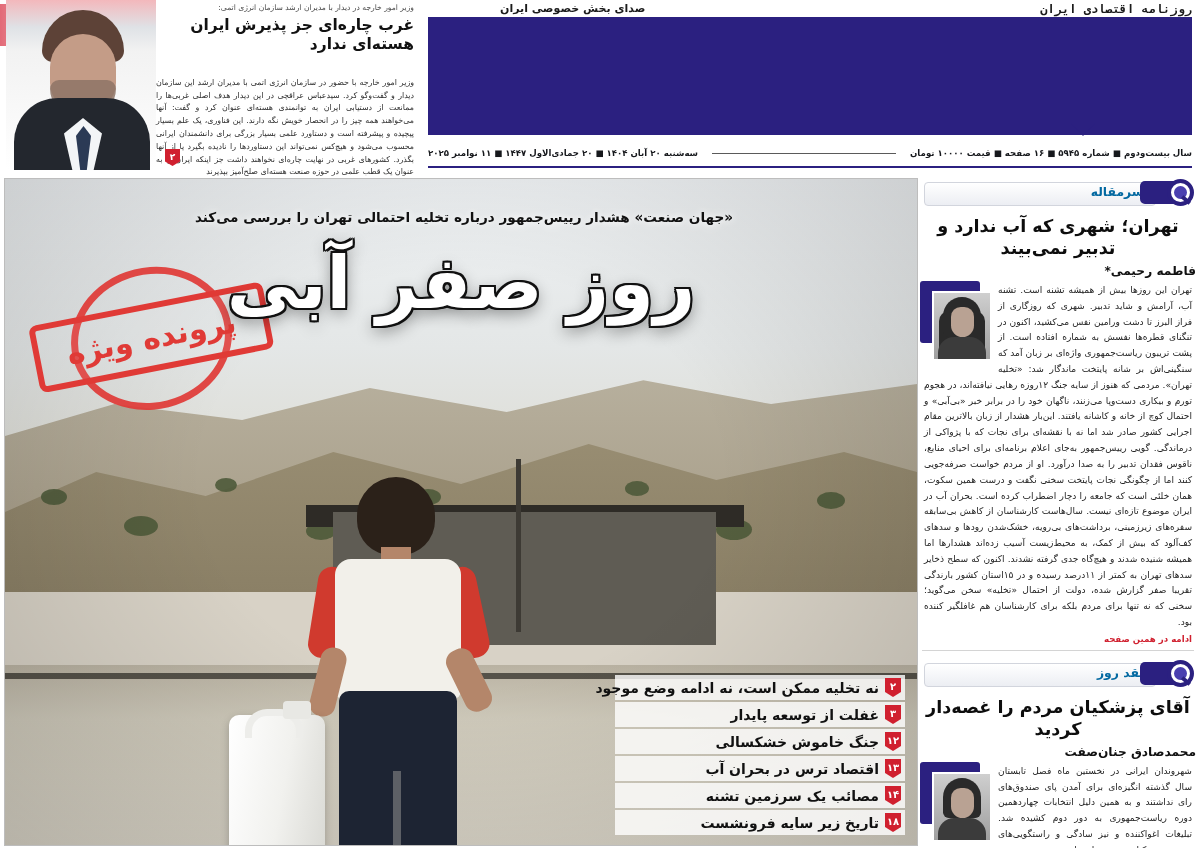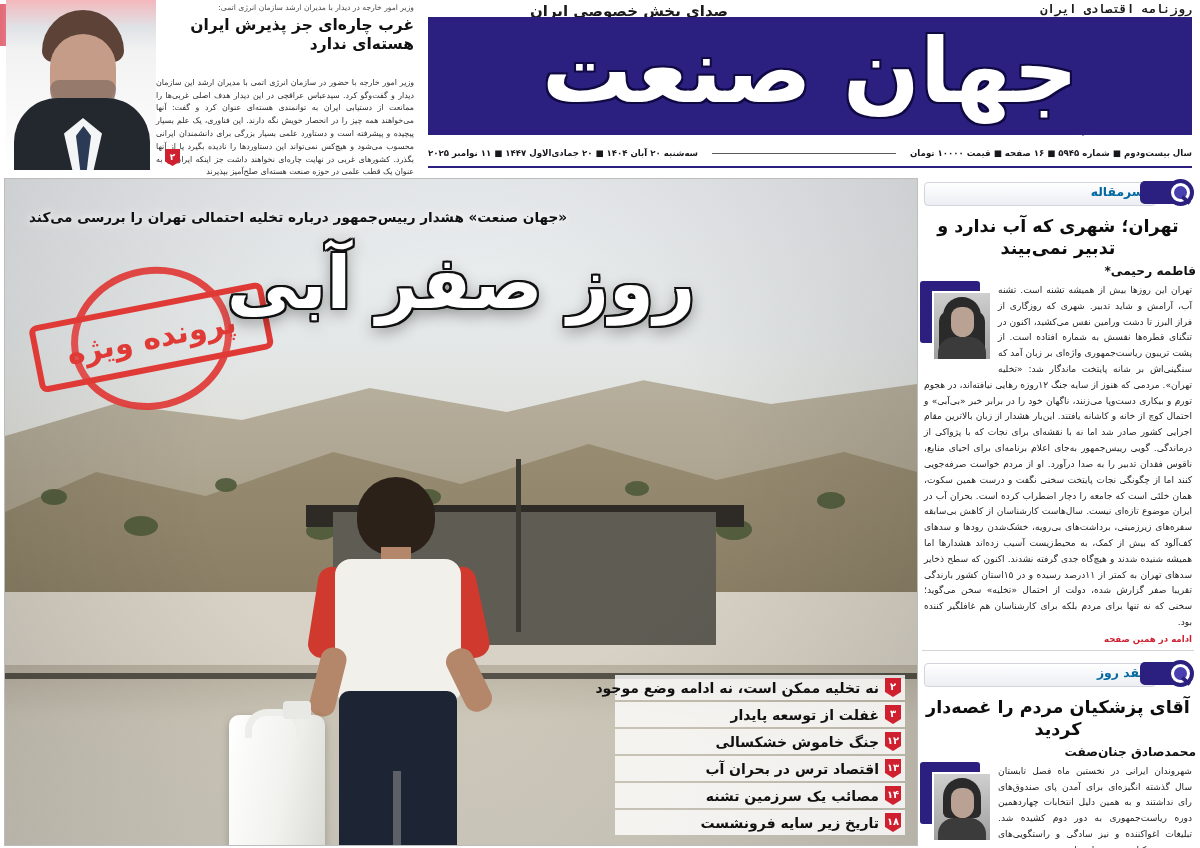--- a/index.html
+++ b/index.html
@@ -166,22 +166,22 @@
   .mh-kind {
     position: absolute;
     top: 0; right: 0;
     font-size: 12px;
     font-weight: bold;
     color: #1b1b1b;
     font-family: Liberation Mono, monospace;
   }
   .mh-slogan {
     position: absolute;
-    top: 0; left: 100px;
-    font-size: 15px;
+    top: 0; left: 70px;
+    font-size: 11px;
     font-weight: bold;
     color: #1b1b1b;
   }
   .mh-block {
     position: absolute;
     top: 17px; right: 8px;
     width: 764px;
     height: 118px;
     background: #2b2080;
     display: flex;
@@ -385,21 +385,21 @@
     font-weight: bold;
     letter-spacing: 1px;
     white-space: nowrap;
   }
 
   
   .lead-kicker {
     position: absolute;
     top: 30px; right: 18px;
     width: 870px;
-    text-align: left;
+    text-align: center;
     font-size: 13.6px;
     font-weight: bold;
     color: #111111;
     text-shadow: 0 0 6px rgba(255,255,255,.95), 0 0 14px rgba(255,255,255,.9);
   }
   .lead-title {
     position: absolute;
     top: 62px; left: 0; right: 0;
     text-align: center;
     font-size: 72px;
@@ -604,21 +604,20 @@
       </div>
       <div class="promo-pagebadge">۲</div>
     </div>
 
     <div class="masthead">
       <div class="mh-toprow">
         <div class="mh-kind">روزنامه اقتصادی ایران</div>
         <div class="mh-slogan">صدای بخش خصوصی ایران</div>
       </div>
       <div class="mh-block">
-        <div class="mh-title">جهان صنعت</div>
         <div class="mh-notch"></div>
       </div>
       <div class="mh-daterow">
         <div class="mh-issue">سال بیست‌ودوم ■ شماره ۵۹۴۵ ■ ۱۶ صفحه ■ قیمت ۱۰۰۰۰ تومان</div>
         <div class="mh-rule"></div>
         <div class="mh-date">سه‌شنبه ۲۰ آبان ۱۴۰۴ ■ ۲۰ جمادی‌الاول ۱۴۴۷ ■ ۱۱ نوامبر ۲۰۲۵</div>
       </div>
       <div class="mh-underline"></div>
     </div>
   </div>

